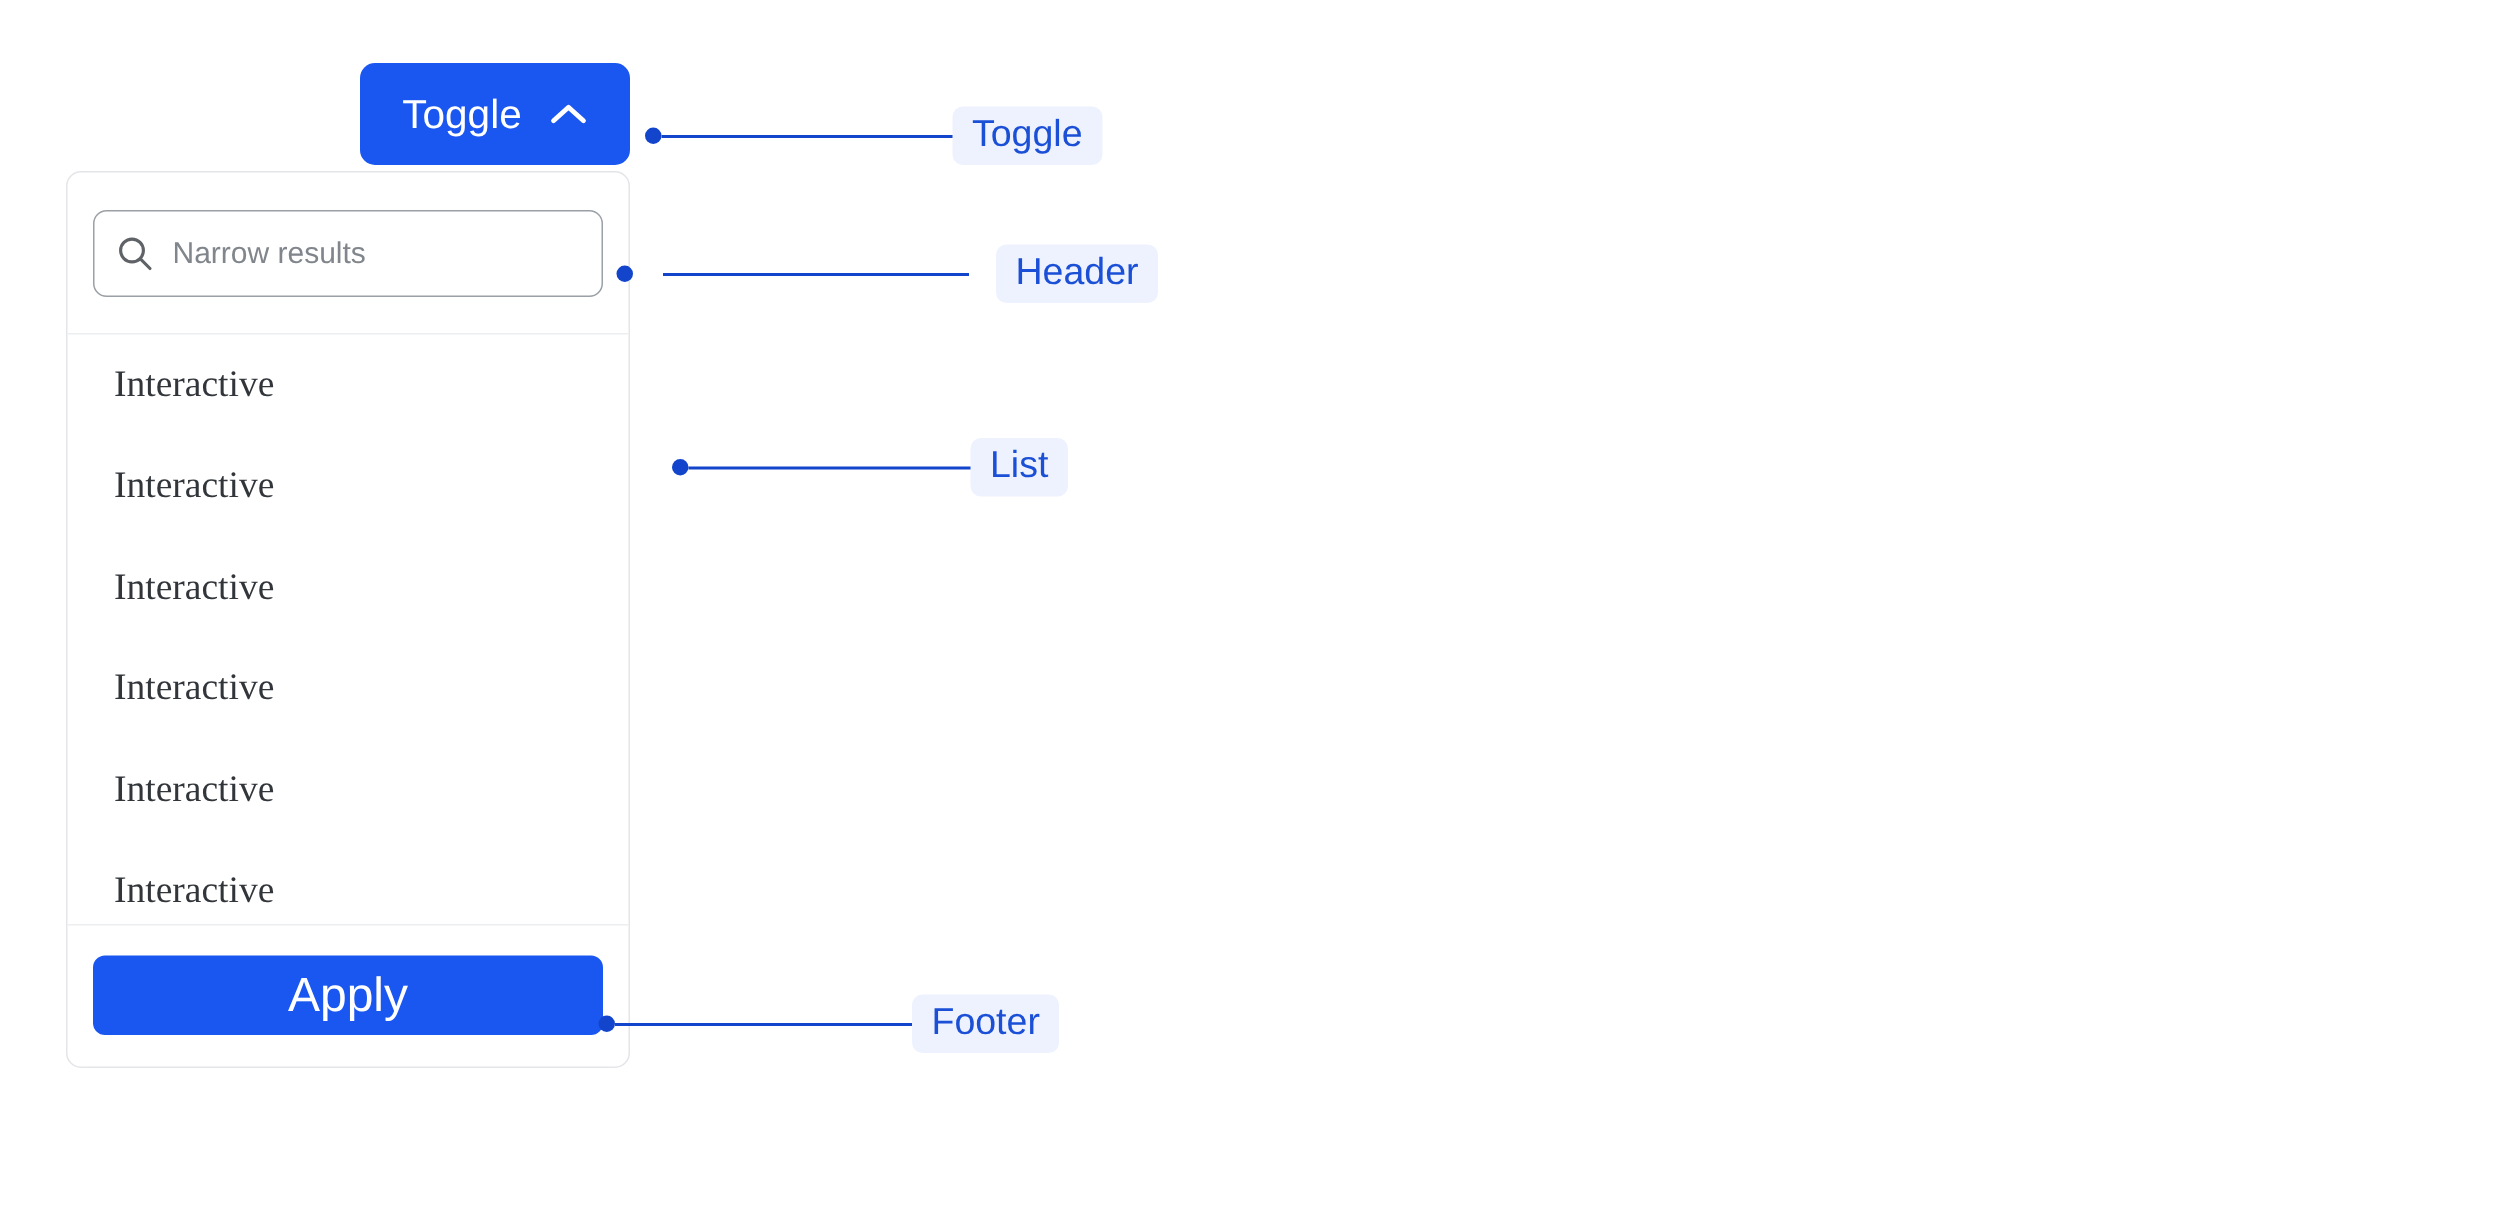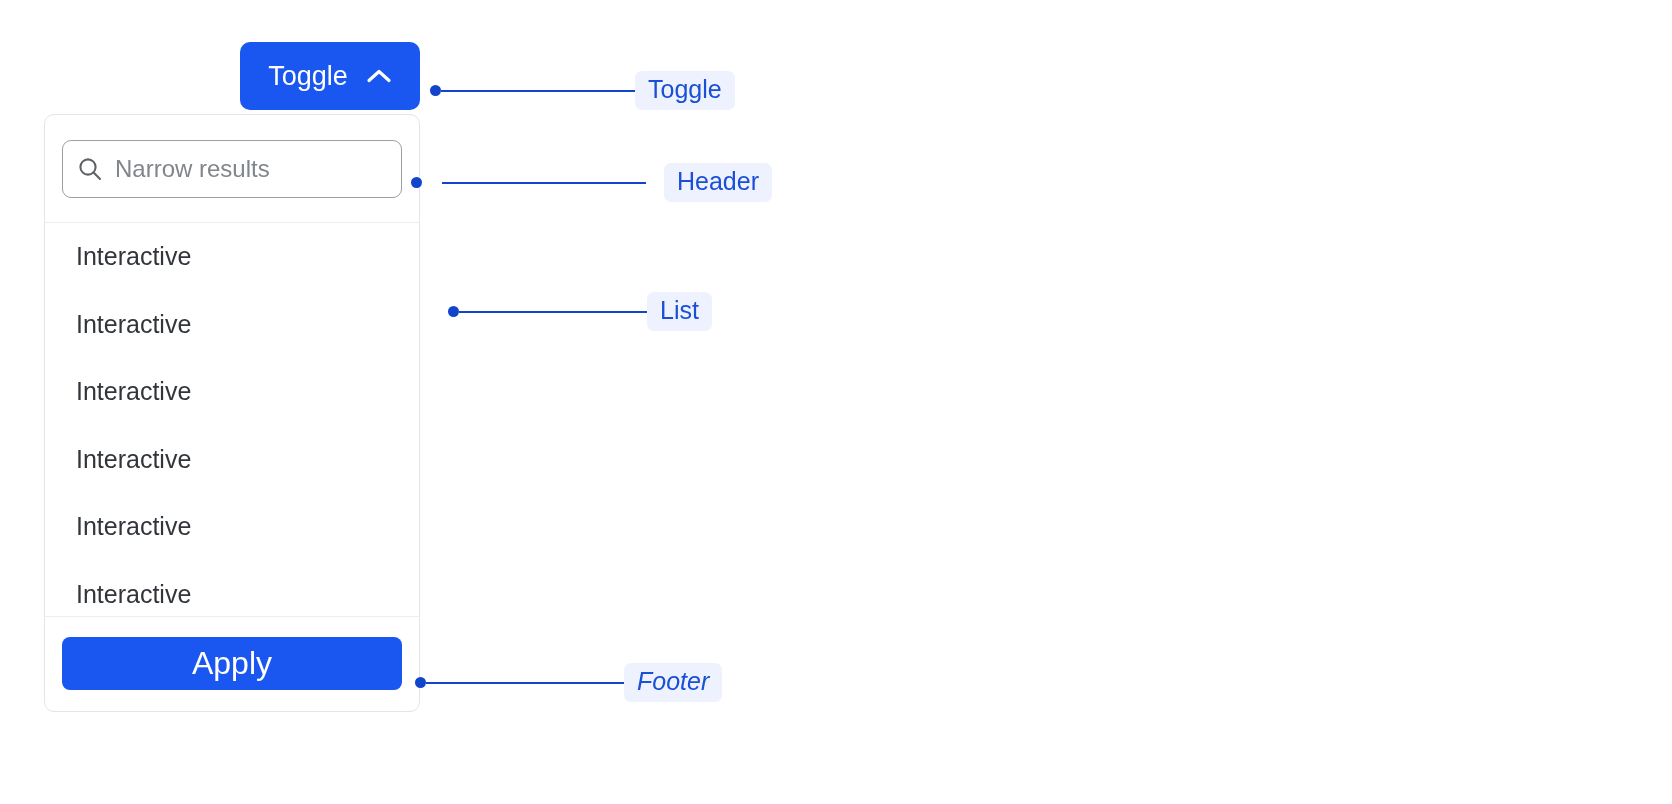--- a/index.html
+++ b/index.html
@@ -75,21 +75,21 @@
     gap: 12px;
     background: #fff;
     cursor: text;
   }
   #search-field .mag { flex: 0 0 auto; display: flex; align-items: center; }
   #search-input {
     border: none;
     outline: none;
     background: transparent;
     font-family: "Liberation Sans", sans-serif;
-    font-size: 24px;
+    font-size: 20px;
     color: #1d4ed8;
     width: 100%;
     padding: 0;
   }
   #search-input::placeholder { color: #80868b; opacity: 1; }
 
   
   #panel-list {
     flex: 1 1 auto;
     padding: 0;
@@ -100,20 +100,21 @@
   .list-item {
     height: 67.5px;
     display: flex;
     align-items: center;
     padding: 0 17px 0 31px;
     box-sizing: border-box;
     font-size: 25px;
     color: #32363b;
     cursor: pointer;
     white-space: nowrap;
+    font-family: Liberation Serif, serif;
   }
 
   
   #panel-footer {
     flex: 0 0 auto;
     border-top: 1px solid #eceef0;
     padding: 20px 17px 21px 17px;
     box-sizing: border-box;
   }
   #apply-button {
@@ -146,21 +147,21 @@
     white-space: nowrap;
     margin-left: -2px;
   }
 
   #anno-toggle { left: 430px; top: 71px; }
   #anno-toggle .anno-line { width: 196px; }
   #anno-header { left: 411px; top: 163px; gap: 20px; }
   #anno-header .anno-line { width: 204px; }
   #anno-list   { left: 448px; top: 292px; }
   #anno-list   .anno-line { width: 190px; }
-  #anno-footer { left: 415px; top: 663px; font-style: italic; }
+  #anno-footer { left: 399px; top: 663px; }
   #anno-footer .anno-line { width: 200px; }
 </style>
 </head>
 <body>
 
 <button id="toggle-button">
   <span class="tg-label">Toggle</span>
   <span class="chev">
     <svg width="26" height="16" viewBox="0 0 26 16" fill="none" aria-hidden="true">
       <path d="M3 12.5 L13 3.5 L23 12.5" stroke="#ffffff" stroke-width="3.2" stroke-linecap="round" stroke-linejoin="round"></path>

